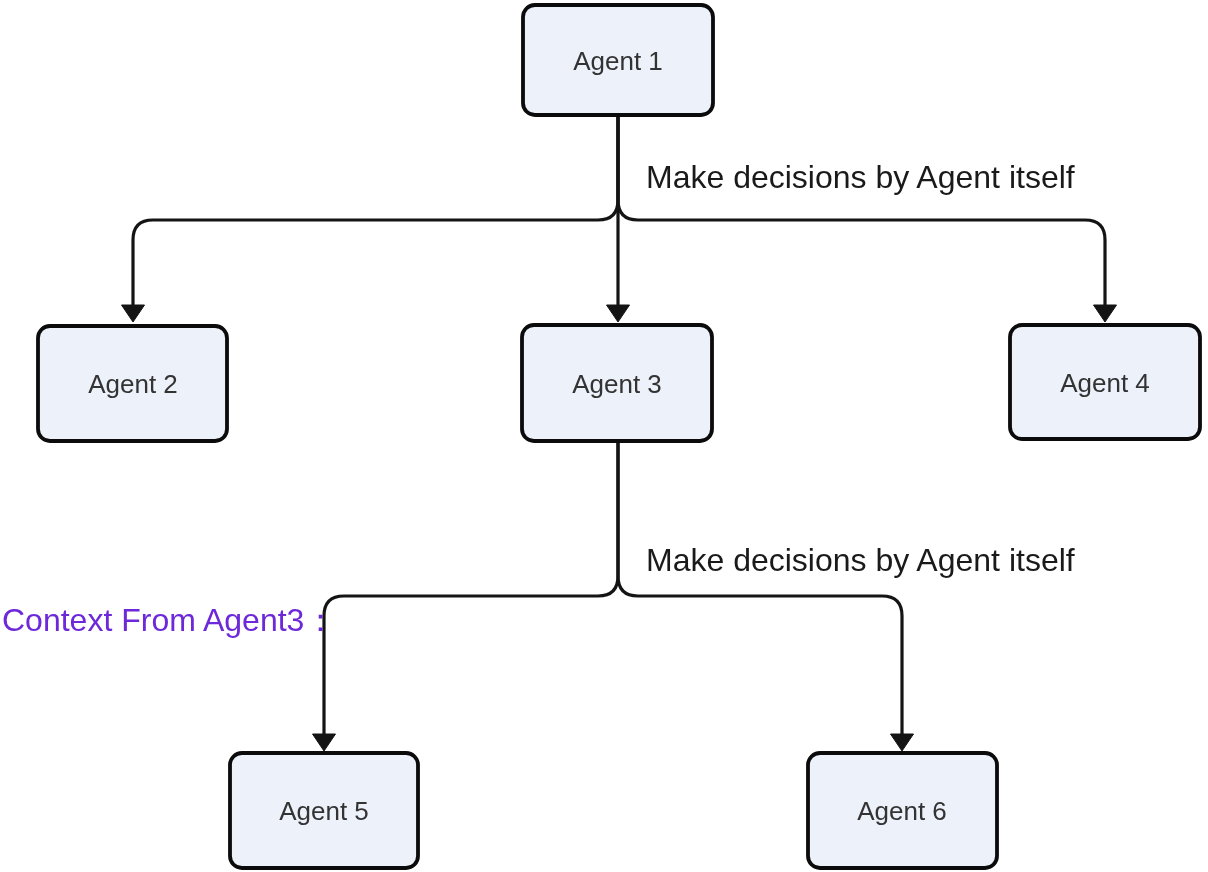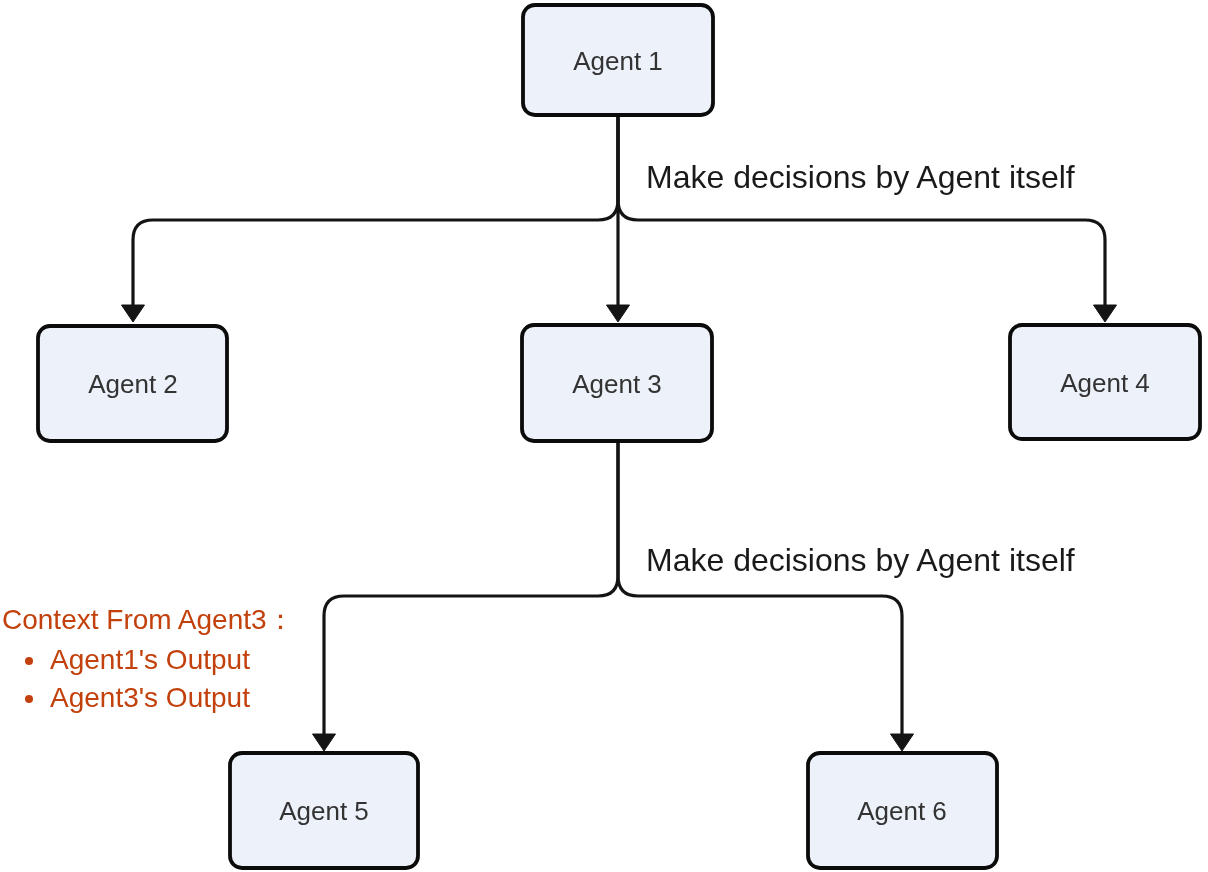--- a/index.html
+++ b/index.html
@@ -49,22 +49,22 @@
   .edge-label {
     font-family: "Liberation Sans", "DejaVu Sans", sans-serif;
     font-size: 32px;
     fill: #1A1A1A;
     text-anchor: start;
   }
   .annotation {
     position: absolute;
     left: 2px;
     top: 601px;
-    color: #c2410c;
-    font-size: 28px;
+    color: #6d28d9;
+    font-size: 32px;
     line-height: 38px;
     white-space: nowrap;
   }
   .annotation-title {
     margin: 0;
   }
   .annotation-list {
     margin: 2px 0 0 0;
     padding-left: 46px;
     list-style-type: disc;
@@ -124,19 +124,15 @@
     </g>
 
     <g>
       <rect class="node-box" x="808" y="753" width="189" height="115" rx="12" ry="12" fill="#EDF1FA"></rect>
       <text class="node-label" x="902" y="811">Agent 6</text>
     </g>
   </svg>
 
   <div class="annotation">
     <div class="annotation-title">Context From Agent3：</div>
-    <ul class="annotation-list">
-      <li>Agent1's Output</li>
-      <li>Agent3's Output</li>
-    </ul>
   </div>
 
 </div>
 
 </body></html>

